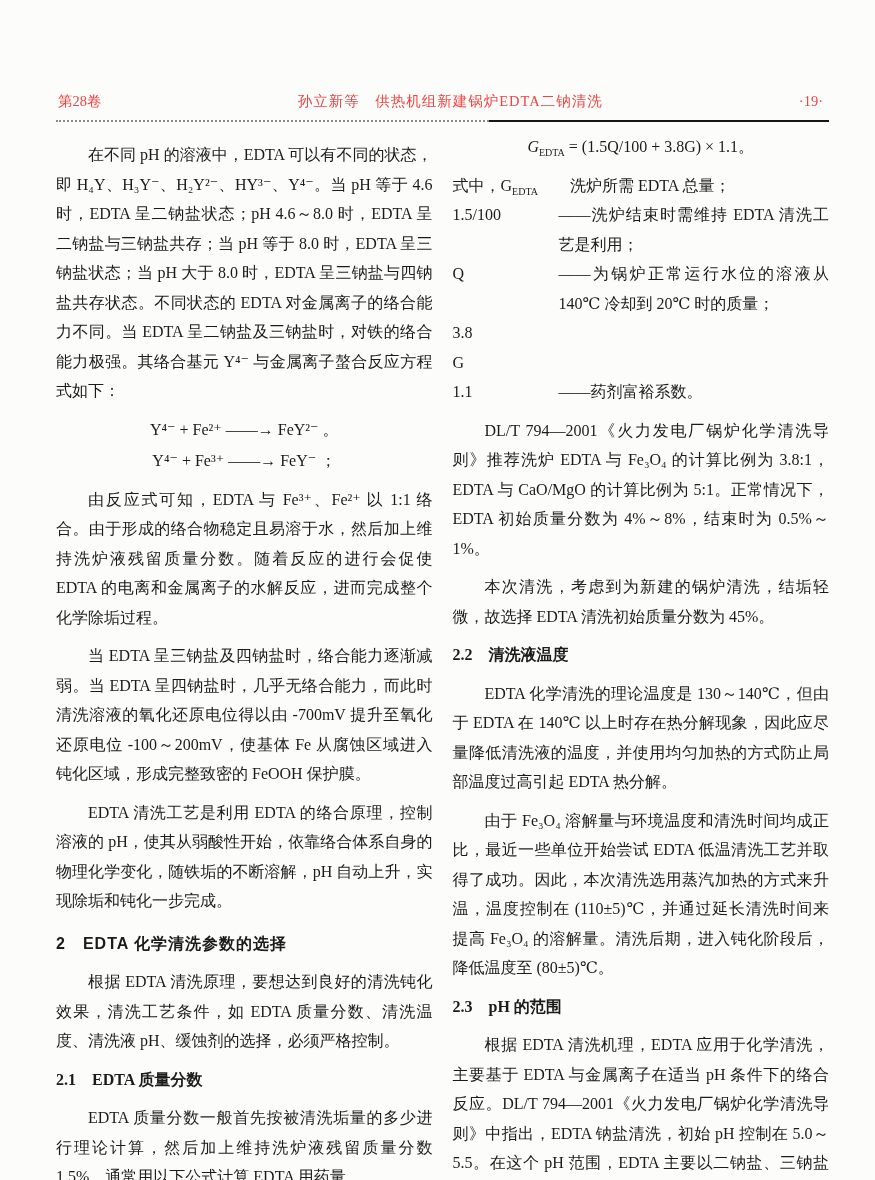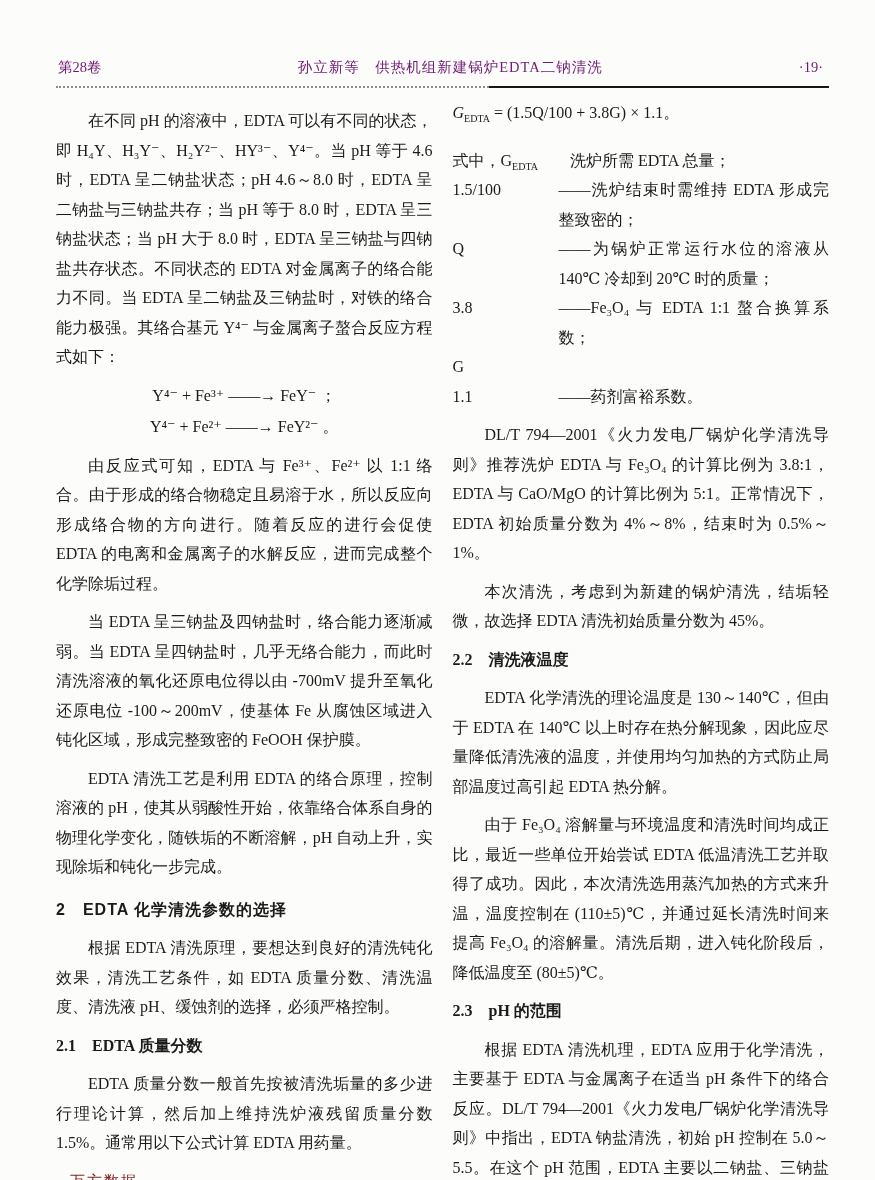--- a/index.html
+++ b/index.html
@@ -9,41 +9,41 @@
     margin:0 auto;
     background:#fcfcfa;
     box-sizing:border-box;
     padding:58px 46px 0 56px;
     overflow:hidden;
     color:#1b1b1b;
     font-family:"Liberation Serif","DejaVu Serif",serif;
   }
   .header {
     display:flex; justify-content:space-between; align-items:baseline;
-    font-size:14.5px; color:#701a75;
+    font-size:14.5px; color:#ef4444;
     padding:0 6px 0 2px; margin-bottom:7px;
   }
-  .header .running-title { letter-spacing:1px; }
+  .header .running-title { letter-spacing:1px;margin-top:34px; }
   .header-rule { display:flex; align-items:flex-end; height:4px; margin-bottom:9px; }
   .rule-dotted { width:56%; border-bottom:2px dotted #8a8a8a; }
   .rule-solid  { width:44%; border-bottom:2.5px solid #161616; }
   .columns { display:flex; gap:20px; }
   .col { flex:1 1 0; min-width:0; font-size:16px; line-height:29.5px; text-align:justify; }
   .para { text-indent:2em; margin:9px 0; }
   .equation { text-align:center; text-indent:0; margin:2px 0; }
   .section-head {
     font-family:"Liberation Sans","DejaVu Sans",sans-serif;
     font-weight:700; font-size:16px; letter-spacing:1px;
     margin:13px 0 9px; text-indent:0;
   }
   .sub-head {
     font-family:Liberation Serif, serif;
     font-weight:700; font-size:16px; margin:4px 0 2px; text-indent:0;
   }
-  .formula-line { text-align:left; margin:1px 0 18px; }
+  .formula-line { text-align:center; margin:1px 0 9px; }
   .fvar { font-style:italic; }
   sub { font-size:10px; line-height:0; }
   .def-row { display:flex; }
   .def-term { flex:0 0 auto; min-width:106px; white-space:nowrap; }
   .def-term.first { min-width:0; text-align:left; }
   .def-desc { flex:1 1 auto; min-width:0; }
   .watermark { color:#7f1d1d; font-size:15px; margin:3px 0 0 14px; text-indent:0; letter-spacing:2px; }
 </style>
 </head>
 <body>
@@ -57,52 +57,51 @@
   </div>
   <div class="header-rule">
     <span class="rule-dotted"></span>
     <span class="rule-solid"></span>
   </div>
 
   <div class="columns">
 
     <div class="col">
       <div class="para">在不同 pH 的溶液中，EDTA 可以有不同的状态，即 H₄Y、H₃Y⁻、H₂Y²⁻、HY³⁻、Y⁴⁻。当 pH 等于 4.6 时，EDTA 呈二钠盐状态；pH 4.6～8.0 时，EDTA 呈二钠盐与三钠盐共存；当 pH 等于 8.0 时，EDTA 呈三钠盐状态；当 pH 大于 8.0 时，EDTA 呈三钠盐与四钠盐共存状态。不同状态的 EDTA 对金属离子的络合能力不同。当 EDTA 呈二钠盐及三钠盐时，对铁的络合能力极强。其络合基元 Y⁴⁻ 与金属离子螯合反应方程式如下：</div>
+      <div class="equation">Y⁴⁻ + Fe²⁺ ——→ FeY²⁻ 。</div>
       <div class="equation">Y⁴⁻ + Fe³⁺ ——→ FeY⁻ ；</div>
-      <div class="equation">Y⁴⁻ + Fe²⁺ ——→ FeY²⁻ 。</div>
-      <div class="para">由反应式可知，EDTA 与 Fe³⁺、Fe²⁺ 以 1:1 络合。由于形成的络合物稳定且易溶于水，所以反应向形成络合物的方向进行。随着反应的进行会促使 EDTA 的电离和金属离子的水解反应，进而完成整个化学除垢过程。</div>
+      <div class="para">由反应式可知，EDTA 与 Fe³⁺、Fe²⁺ 以 1:1 络合。由于形成的络合物稳定且易溶于水，然后加上维持洗炉液残留质量分数。随着反应的进行会促使 EDTA 的电离和金属离子的水解反应，进而完成整个化学除垢过程。</div>
       <div class="para">当 EDTA 呈三钠盐及四钠盐时，络合能力逐渐减弱。当 EDTA 呈四钠盐时，几乎无络合能力，而此时清洗溶液的氧化还原电位得以由 -700mV 提升至氧化还原电位 -100～200mV，使基体 Fe 从腐蚀区域进入钝化区域，形成完整致密的 FeOOH 保护膜。</div>
       <div class="para">EDTA 清洗工艺是利用 EDTA 的络合原理，控制溶液的 pH，使其从弱酸性开始，依靠络合体系自身的物理化学变化，随铁垢的不断溶解，pH 自动上升，实现除垢和钝化一步完成。</div>
       <div class="section-head">2　EDTA 化学清洗参数的选择</div>
       <div class="para">根据 EDTA 清洗原理，要想达到良好的清洗钝化效果，清洗工艺条件，如 EDTA 质量分数、清洗温度、清洗液 pH、缓蚀剂的选择，必须严格控制。</div>
       <div class="sub-head">2.1　EDTA 质量分数</div>
       <div class="para">EDTA 质量分数一般首先按被清洗垢量的多少进行理论计算，然后加上维持洗炉液残留质量分数 1.5%。通常用以下公式计算 EDTA 用药量。</div>
       <div class="watermark">万方数据</div>
     </div>
 
     <div class="col">
       <div class="formula-line">
         <span class="fvar">G</span><sub>EDTA</sub><span> = (1.5Q/100 + 3.8G) × 1.1。</span>
       </div>
 
       <div class="def-row">
         <span class="def-term first"><span>式中，G</span><sub>EDTA</sub></span>
         <span class="def-desc">　　洗炉所需 EDTA 总量；</span>
       </div>
       <div class="def-row">
         <span class="def-term">1.5/100</span>
-        <span class="def-desc">——洗炉结束时需维持 EDTA 形成完整致密的；</span>
+        <span class="def-desc">——洗炉结束时需维持 EDTA 清洗工艺是利用；</span>
       </div>
       <div class="def-row">
         <span class="def-term">Q</span>
         <span class="def-desc">——为锅炉正常运行水位的溶液从 140℃ 冷却到 20℃ 时的质量；</span>
       </div>
       <div class="def-row">
         <span class="def-term">3.8</span>
-        <span class="def-desc">——Fe₃O₄ 与 EDTA 1:1 螯合换算系数；</span>
       </div>
       <div class="def-row">
         <span class="def-term">G</span>
       </div>
       <div class="def-row">
         <span class="def-term">1.1</span>
         <span class="def-desc">——药剂富裕系数。</span>
       </div>
 
       <div class="para">DL/T 794—2001《火力发电厂锅炉化学清洗导则》推荐洗炉 EDTA 与 Fe₃O₄ 的计算比例为 3.8:1，EDTA 与 CaO/MgO 的计算比例为 5:1。正常情况下，EDTA 初始质量分数为 4%～8%，结束时为 0.5%～1%。</div>

